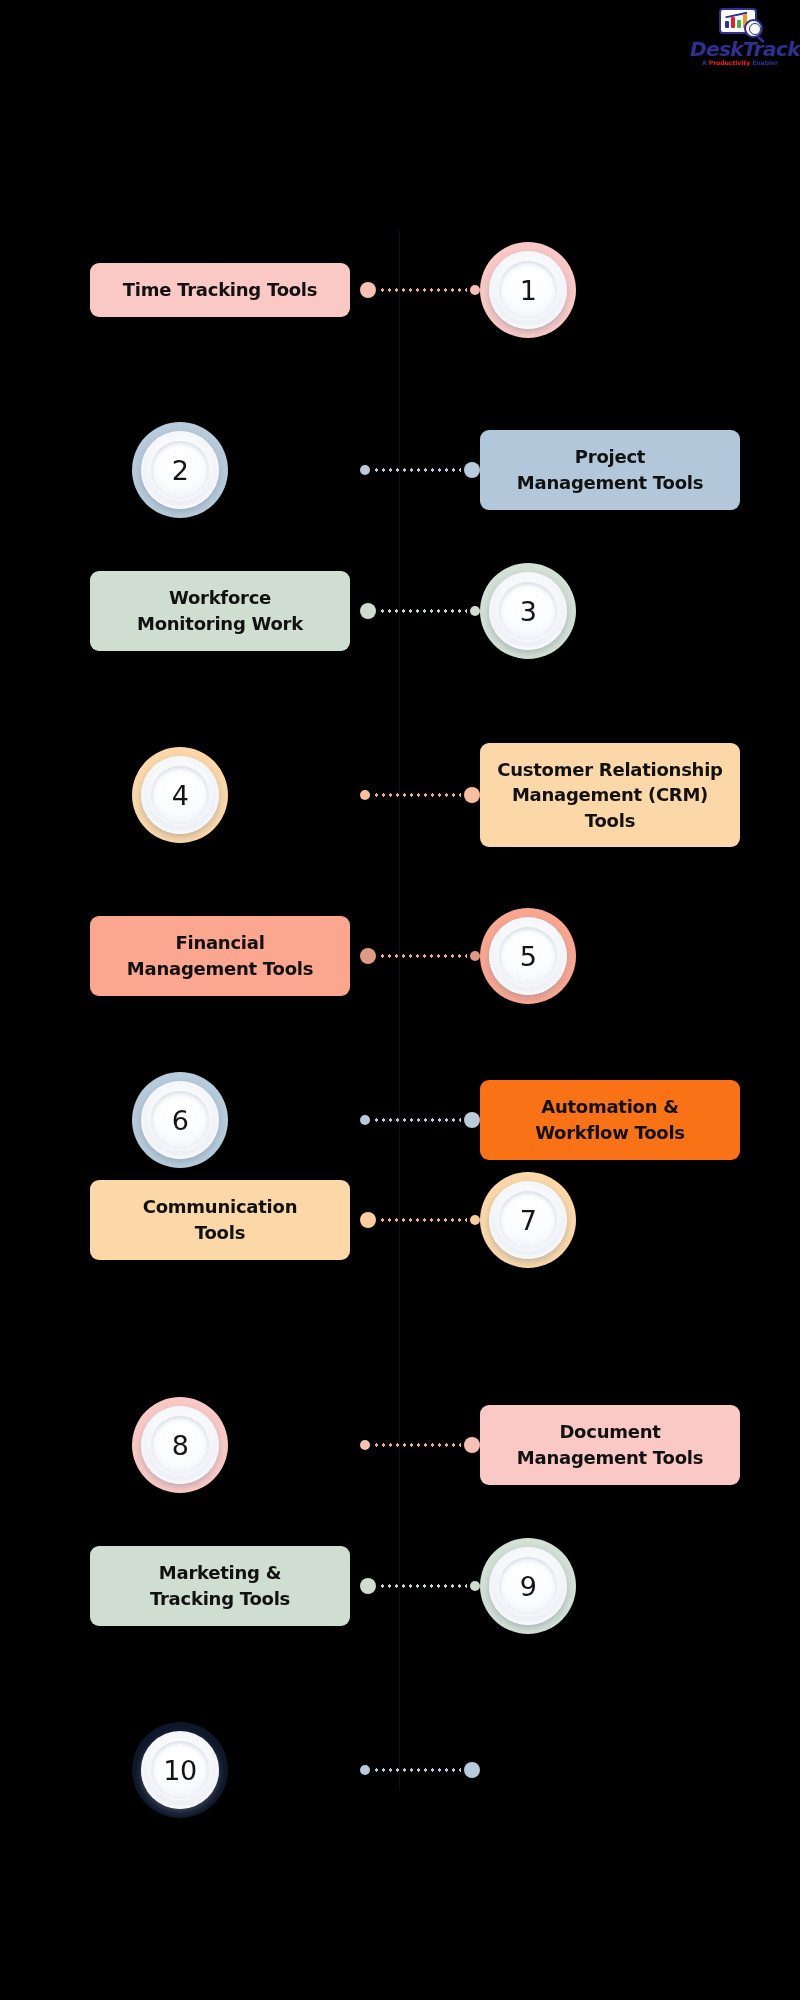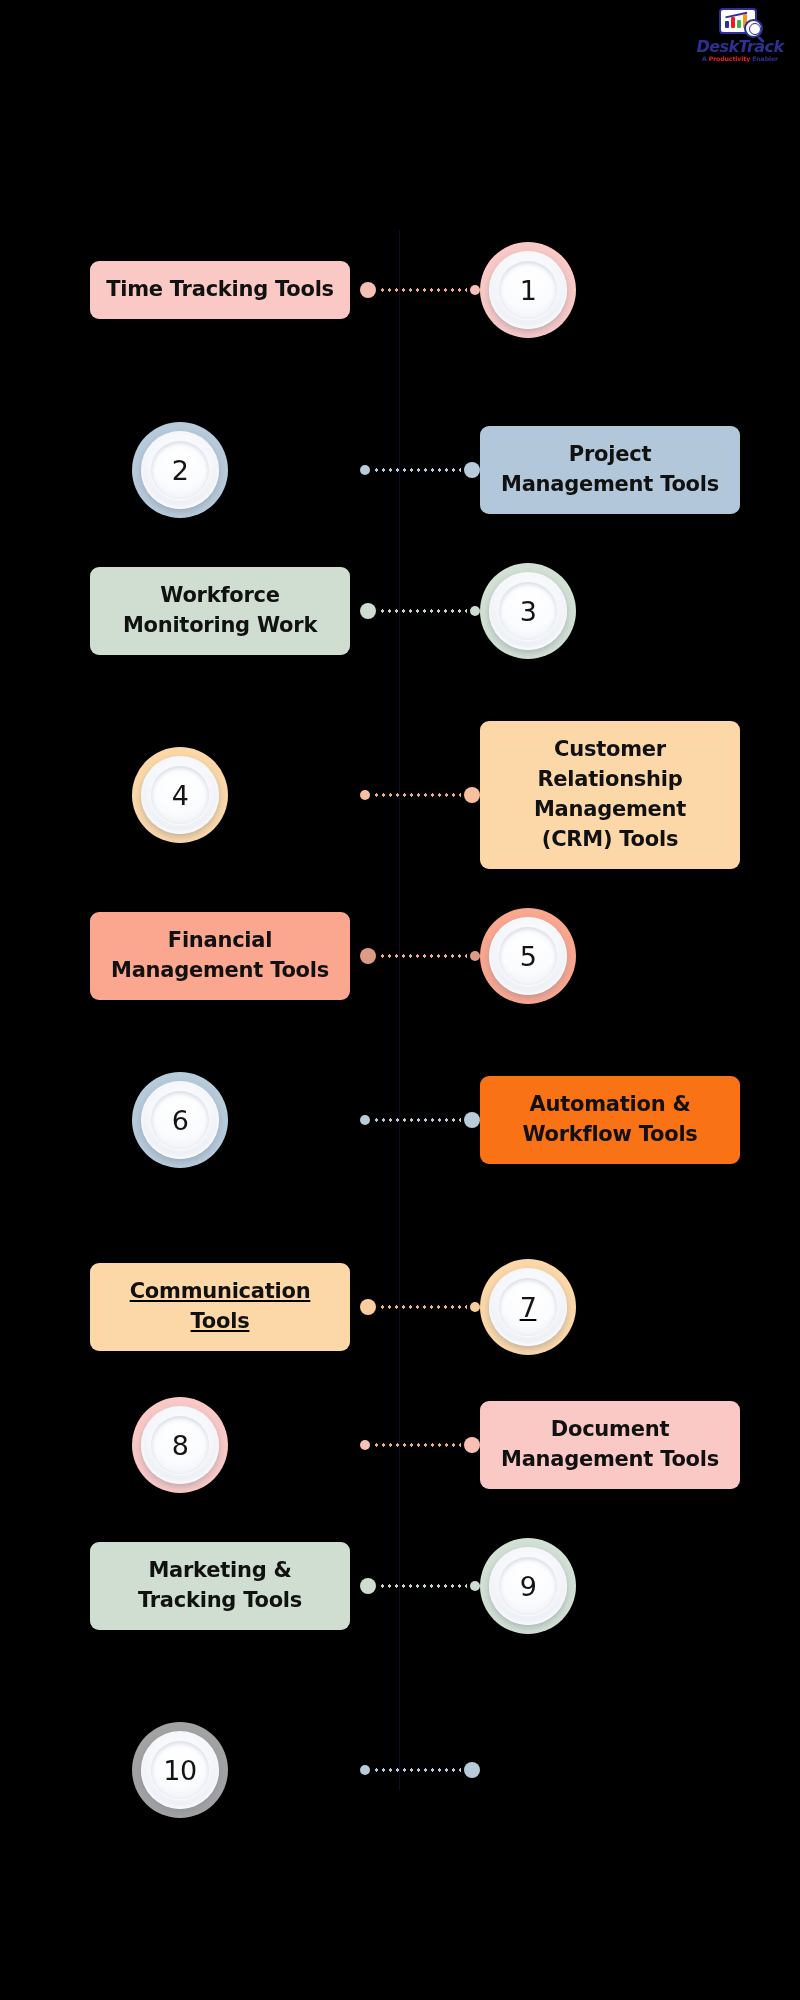--- a/index.html
+++ b/index.html
@@ -79,21 +79,21 @@
     right: -2px; bottom: -3px;
     width: 8px; height: 3px;
     background: #2e3192;
     transform: rotate(45deg);
     border-radius: 2px;
   }
   #brand-name {
     font-family: "DejaVu Sans", sans-serif;
     font-weight: bold;
     font-style: italic;
-    font-size: 16px;
+    font-size: 20px;
     letter-spacing: -0.6px;
     color: #2e3192;
   }
   #brand-tagline {
     font-family: "DejaVu Sans", sans-serif;
     font-weight: bold;
     font-size: 6.2px;
     letter-spacing: -0.1px;
     margin-top: 1px;
     white-space: nowrap;
@@ -129,21 +129,21 @@
   .row.reverse .slot-left  { padding-left: 0; justify-content: center; }
   .row.reverse .slot-right { padding-left: 0; }
 
   
   .label-box {
     border-radius: 9px;
     padding: 14px 16px;
     text-align: center;
     font-family: "DejaVu Sans", sans-serif;
     font-weight: bold;
-    font-size: 21px;
+    font-size: 18px;
     line-height: 1.42;
     color: #111111;
     letter-spacing: -0.25px;
   }
   .label-box.w-left  { width: 260px; }
   .label-box.w-right { width: 260px; }
 
   
   .connector {
     display: flex;
@@ -370,21 +370,21 @@
           <span class="node-dot" style="background: rgb(183, 203, 219);"></span>
         </div>
       </div>
       <div class="slot-right">
         <div class="label-box w-right" style="background: #f97316;">
           <div>Automation &amp;</div>
           <div>Workflow Tools</div>
         </div>
       </div>
     </div>
-    <div class="row" style="top: 1247px; text-decoration: underline;">
+    <div class="row" style="top: 1160px;">
       <div class="slot-left">
         <div class="label-box w-left" style="background: rgb(252, 216, 168);">
           <div>Communication</div>
           <div>Tools</div>
         </div>
       </div>
       <div class="slot-mid">
         <div class="connector">
           <span class="node-dot" style="background: rgb(249, 205, 158);"></span>
           <span class="dotted-line" style="background-image: radial-gradient(circle, rgb(242, 176, 122) 0px, rgb(242, 176, 122) 1.6px, transparent 1.7px);"></span>
@@ -444,21 +444,21 @@
           <div class="ring2">
             <div class="ring3">
               <span class="num">9</span>
             </div>
           </div>
         </div>
       </div>
     </div>
     <div class="row reverse" style="top: 1710px;">
       <div class="slot-left">
-        <div class="num-circle" style="background: #a3a3a3;">
+        <div class="num-circle" style="background: #0f172a;">
           <div class="ring2">
             <div class="ring3">
               <span class="num">10</span>
             </div>
           </div>
         </div>
       </div>
       <div class="slot-mid">
         <div class="connector">
           <span class="node-dot small" style="background: rgb(183, 203, 219);"></span>

